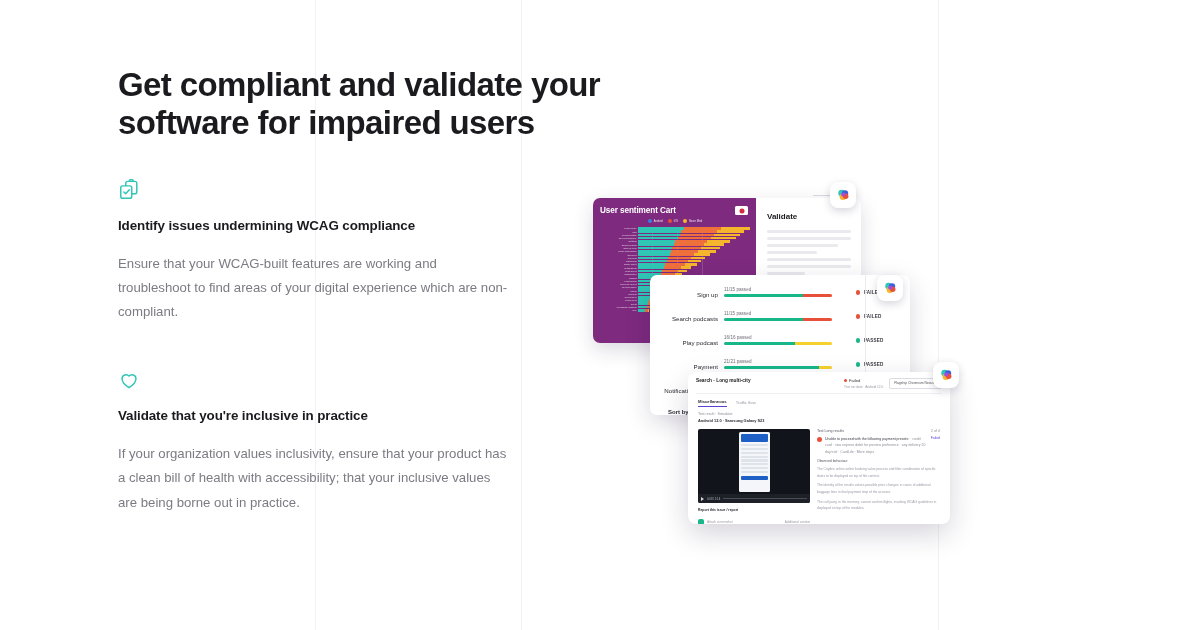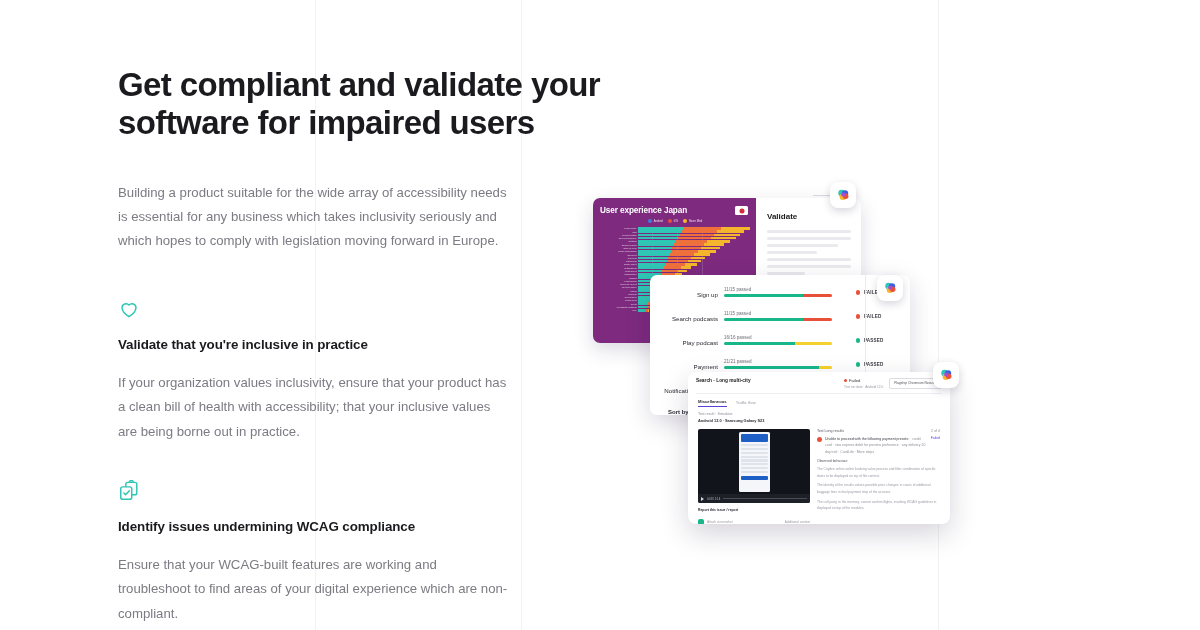--- a/index.html
+++ b/index.html
@@ -401,57 +401,56 @@
 <div class="page">
 
   <div class="gridline g1"></div>
   <div class="gridline g2"></div>
   <div class="gridline g3"></div>
 
   <div class="left-col">
 
     <h1 class="headline">Get compliant and validate your software for impaired users</h1>
 
-    <p class="intro">Building a product suitable for the wide array of accessibility needs is essential for any business which takes inclusivity seriously and which hopes to comply with legislation moving forward in Europe.</p>
-
-    <div class="feature second">
-      <span class="feature-icon">
-        <svg viewBox="0 0 24 24" width="22" height="22" fill="none" stroke="#2fc6b5" stroke-width="1.6" stroke-linecap="round" stroke-linejoin="round">
-          <path d="M12 20.4s-7.6-4.8-7.6-10A4.4 4.4 0 0 1 12 7.6a4.4 4.4 0 0 1 7.6 2.8c0 5.2-7.6 10-7.6 10z"></path>
-        </svg>
-      </span>
-      <div class="feature-title">Validate that you're inclusive in practice</div>
-      <p class="feature-body">If your organization values inclusivity, ensure that your product has a clean bill of health with accessibility; that your inclusive values are being borne out in practice.</p>
-    </div>
 
     <div class="feature">
       <span class="feature-icon">
         <svg viewBox="0 0 24 24" width="22" height="22" fill="none" stroke="#2fc6b5" stroke-width="1.6" stroke-linecap="round" stroke-linejoin="round">
           <rect x="8.5" y="2.6" width="12" height="13.5" rx="2"></rect>
           <path d="M12.5 2.6V1.8a.9.9 0 0 1 .9-.9h2.2a.9.9 0 0 1 .9.9v.8"></path>
           <rect x="3" y="7.5" width="12" height="13.5" rx="2" fill="#ffffff"></rect>
           <path d="M6.4 14.2l1.9 1.9 4.1-4.4"></path>
         </svg>
       </span>
       <div class="feature-title">Identify issues undermining WCAG compliance</div>
       <p class="feature-body">Ensure that your WCAG-built features are working and troubleshoot to find areas of your digital experience which are non-compliant.</p>
     </div>
 
+    <div class="feature second">
+      <span class="feature-icon">
+        <svg viewBox="0 0 24 24" width="22" height="22" fill="none" stroke="#2fc6b5" stroke-width="1.6" stroke-linecap="round" stroke-linejoin="round">
+          <path d="M12 20.4s-7.6-4.8-7.6-10A4.4 4.4 0 0 1 12 7.6a4.4 4.4 0 0 1 7.6 2.8c0 5.2-7.6 10-7.6 10z"></path>
+        </svg>
+      </span>
+      <div class="feature-title">Validate that you're inclusive in practice</div>
+      <p class="feature-body">If your organization values inclusivity, ensure that your product has a clean bill of health with accessibility; that your inclusive values are being borne out in practice.</p>
+    </div>
+
   </div>
 
   <div class="visual">
 
     <div class="connector-h h1"></div>
     <div class="connector c1"></div>
     <div class="connector c2"></div>
 
     <div class="card-sentiment">
       <div class="cs-chart">
         <div class="cs-title-row">
-          <div class="cs-title">User experience Japan</div>
+          <div class="cs-title">User sentiment Cart</div>
           <div class="jp-flag"></div>
         </div>
         <div class="cs-legend" id="legend">
             <div class="lg">
               <i style="background:#3d7fe0"></i>
               <span>Android</span>
             </div>
             <div class="lg">
               <i style="background:#e8503a"></i>
               <span>iOS</span>

